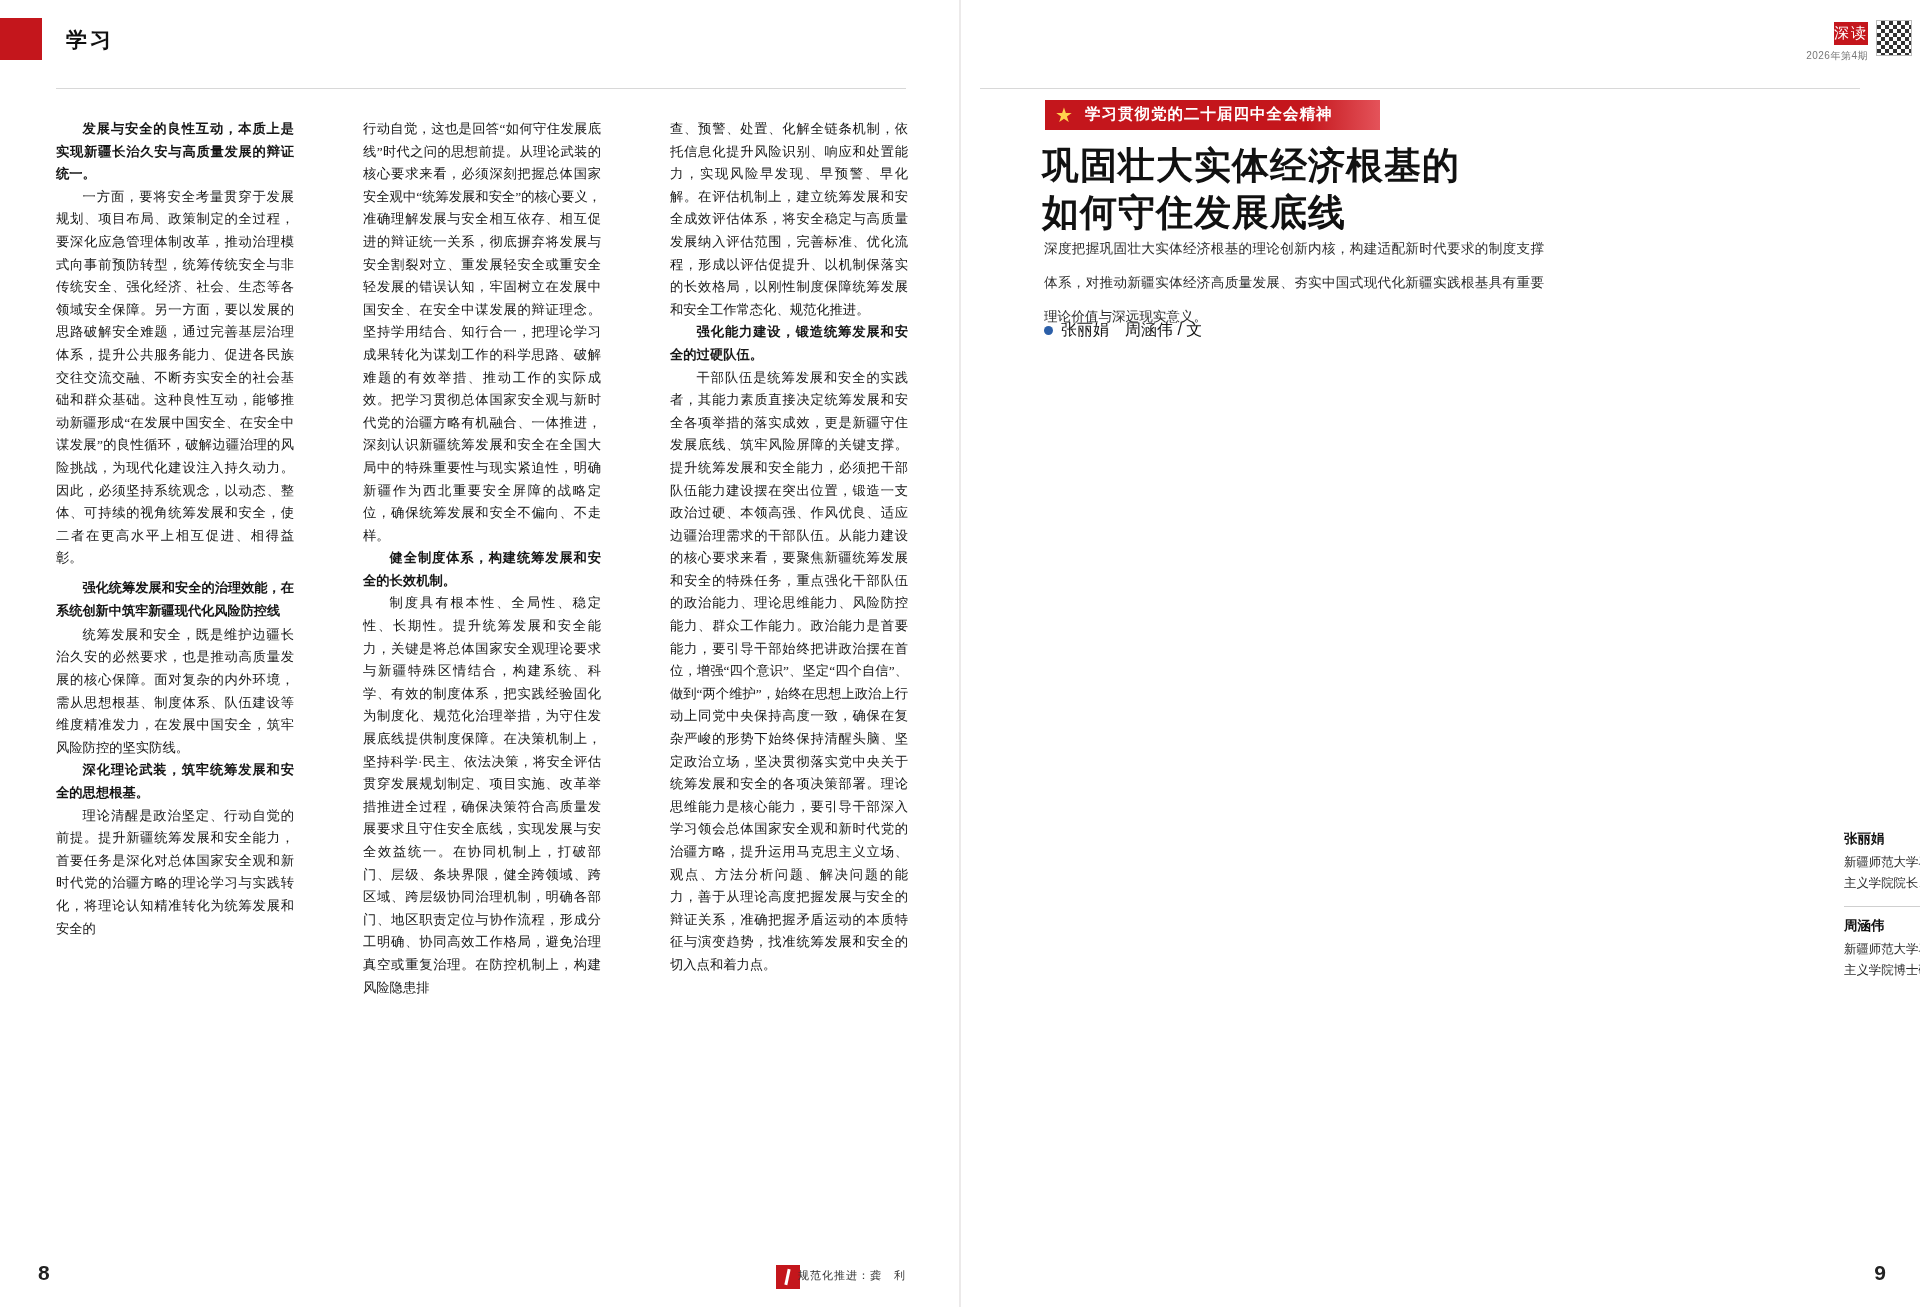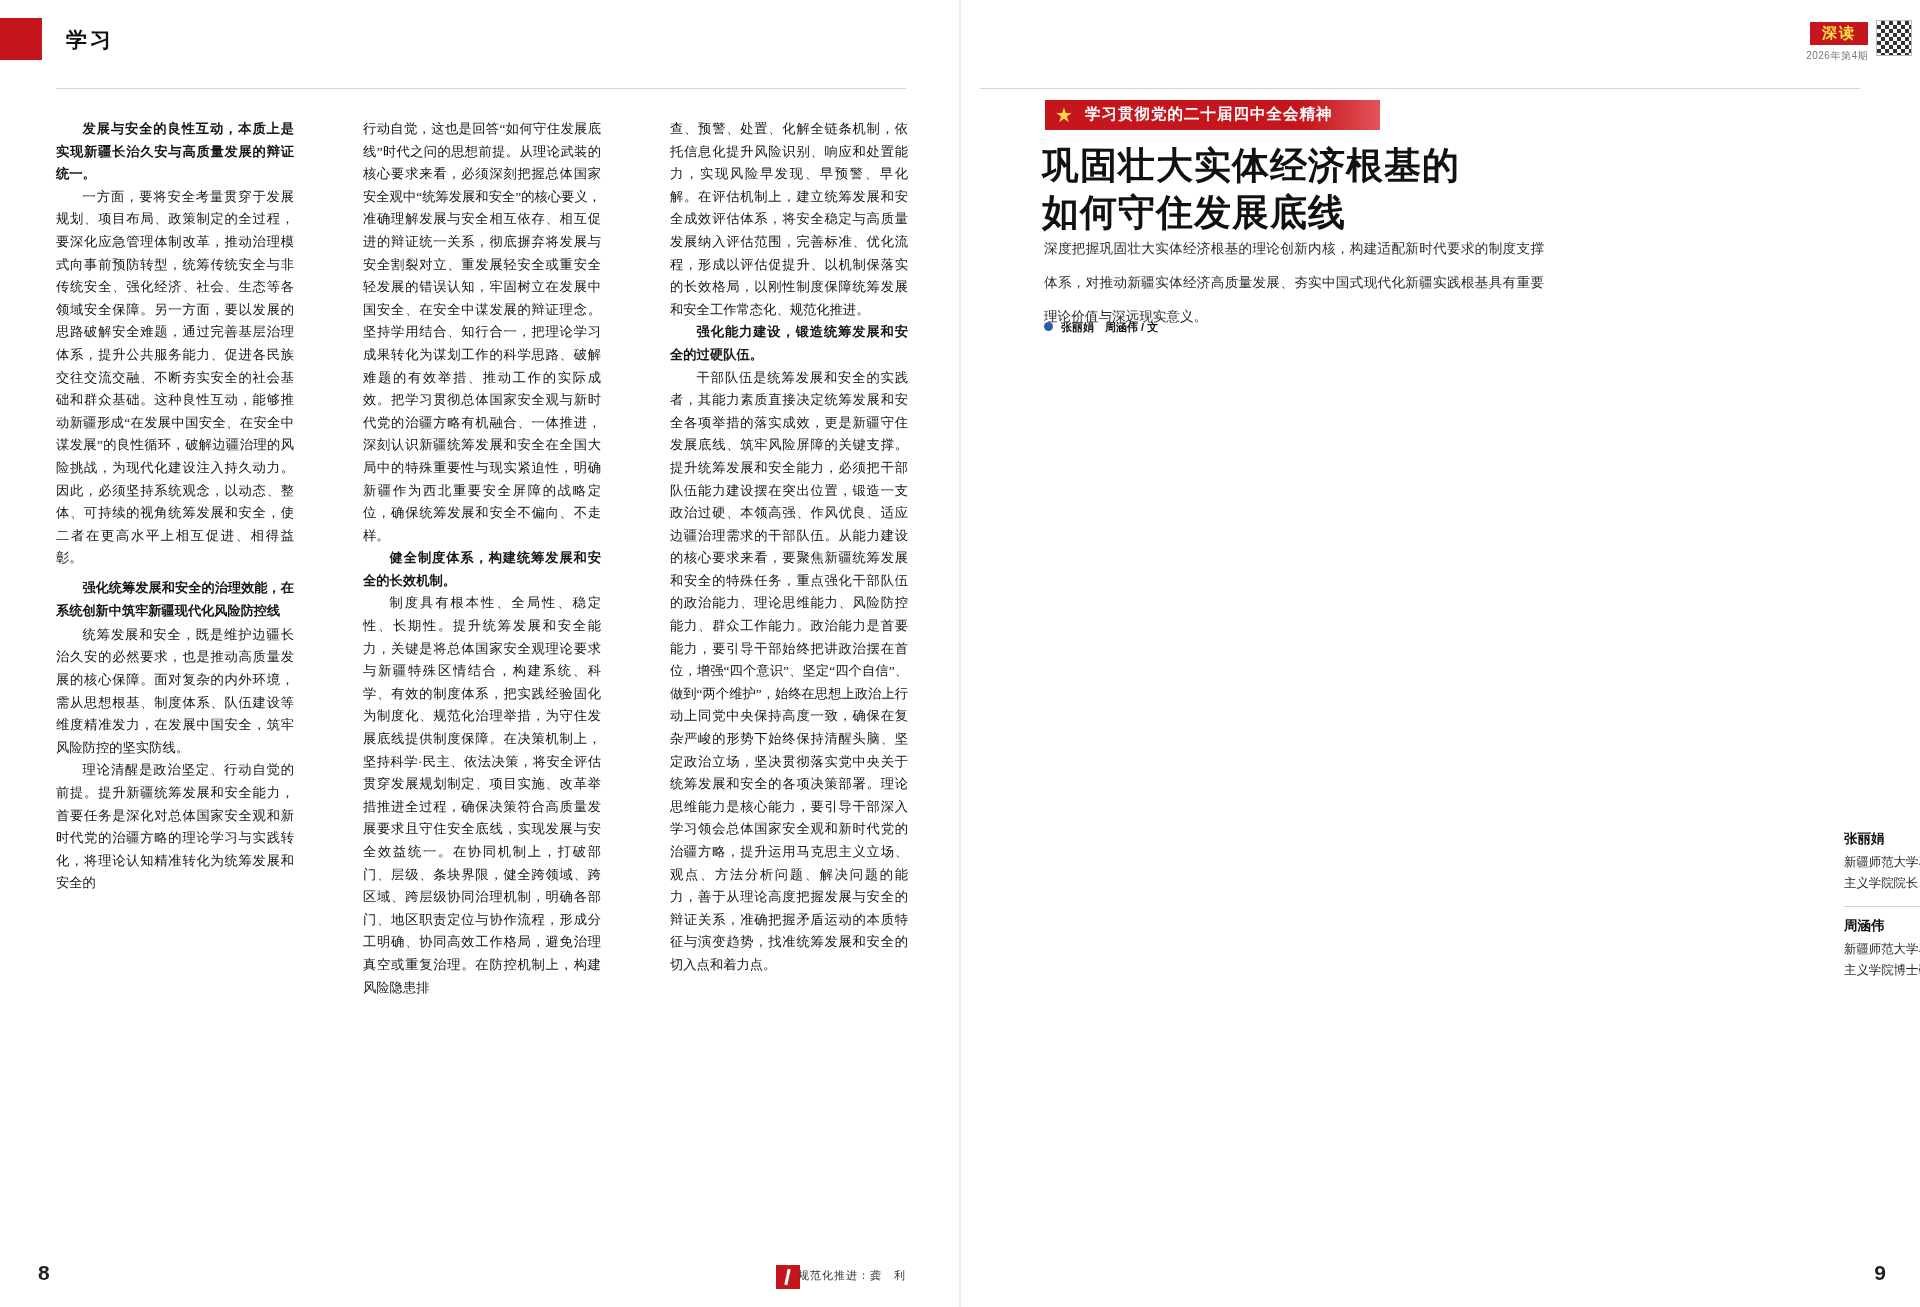--- a/index.html
+++ b/index.html
@@ -22,23 +22,23 @@
   .section-title{
     position:absolute;left:66px;top:26px;
     font-size:21px;font-weight:bold;letter-spacing:3px;color:#111;
     font-family:"Liberation Sans","DejaVu Sans",sans-serif;
   }
   .left-rule{position:absolute;left:56px;top:88px;width:850px;height:1px;background:#d8d8d8;}
 
   
   .rp-head{position:absolute;right:52px;top:22px;text-align:right;}
   .rp-head .deep{
-    display:inline-block;background:#c4161c;color:#fde047;
-    font-family:"Liberation Sans","DejaVu Sans",sans-serif;
-    font-size:15px;font-weight:bold;letter-spacing:2px;padding:2px 12px;
+    display:inline-block;background:#c4161c;color:#ffffff;
+    font-family:"Liberation Sans","DejaVu Sans",sans-serif;
+    font-size:15px;font-weight:normal;letter-spacing:2px;padding:2px 0;
     vertical-align:middle;
   }
   .rp-head .issue{
     display:block;margin-top:4px;color:#777;font-size:10px;letter-spacing:.5px;
     font-family:"Liberation Sans","DejaVu Sans",sans-serif;
   }
   .qr{
     position:absolute;right:8px;top:20px;width:34px;height:34px;
     background:
       linear-gradient(45deg,#333 25%,transparent 25%,transparent 75%,#333 75%),
@@ -107,21 +107,21 @@
     font-size:37px;line-height:47px;font-weight:bold;letter-spacing:1px;color:#111;
     font-family:"Liberation Sans","DejaVu Sans",sans-serif;
   }
   .standfirst{
     position:absolute;left:84px;top:232px;width:500px;
     font-size:13.6px;line-height:34px;color:#2c2c2c;text-align:justify;
     font-family:"Liberation Sans","DejaVu Sans",sans-serif;
   }
   .byline{
     position:absolute;left:84px;top:320px;
-    font-size:11px;color:#111;font-weight:bold;
+    font-size:16px;color:#111;font-weight:normal;
     font-family:"Liberation Sans","DejaVu Sans",sans-serif;
   }
   .byline .dot{
     display:inline-block;width:9px;height:9px;border-radius:50%;background:#2c5fa8;margin-right:8px;
   }
 
   
   .authors{position:absolute;left:884px;top:830px;width:120px;}
   .authors .nm{
     font-weight:bold;font-size:13.5px;color:#111;margin-bottom:4px;
@@ -144,20 +144,21 @@
     <div class="section-title">学习</div>
     <div class="left-rule"></div>
 
     <div class="cols">
 
       <div class="col c1">
         <p class="em">发展与安全的良性互动，本质上是实现新疆长治久安与高质量发展的辩证统一。</p>
         <p>一方面，要将安全考量贯穿于发展规划、项目布局、政策制定的全过程，要深化应急管理体制改革，推动治理模式向事前预防转型，统筹传统安全与非传统安全、强化经济、社会、生态等各领域安全保障。另一方面，要以发展的思路破解安全难题，通过完善基层治理体系，提升公共服务能力、促进各民族交往交流交融、不断夯实安全的社会基础和群众基础。这种良性互动，能够推动新疆形成“在发展中国安全、在安全中谋发展”的良性循环，破解边疆治理的风险挑战，为现代化建设注入持久动力。因此，必须坚持系统观念，以动态、整体、可持续的视角统筹发展和安全，使二者在更高水平上相互促进、相得益彰。</p>
         <p class="sub">强化统筹发展和安全的治理效能，在系统创新中筑牢新疆现代化风险防控线</p>
         <p>统筹发展和安全，既是维护边疆长治久安的必然要求，也是推动高质量发展的核心保障。面对复杂的内外环境，需从思想根基、制度体系、队伍建设等维度精准发力，在发展中国安全，筑牢风险防控的坚实防线。</p>
+        <p class="em">深化理论武装，筑牢统筹发展和安全的思想根基。</p>
         <p>理论清醒是政治坚定、行动自觉的前提。提升新疆统筹发展和安全能力，首要任务是深化对总体国家安全观和新时代党的治疆方略的理论学习与实践转化，将理论认知精准转化为统筹发展和安全的</p>
       </div>
 
       <div class="col c2">
         <p style="text-indent:0">行动自觉，这也是回答“如何守住发展底线”时代之问的思想前提。从理论武装的核心要求来看，必须深刻把握总体国家安全观中“统筹发展和安全”的核心要义，准确理解发展与安全相互依存、相互促进的辩证统一关系，彻底摒弃将发展与安全割裂对立、重发展轻安全或重安全轻发展的错误认知，牢固树立在发展中国安全、在安全中谋发展的辩证理念。坚持学用结合、知行合一，把理论学习成果转化为谋划工作的科学思路、破解难题的有效举措、推动工作的实际成效。把学习贯彻总体国家安全观与新时代党的治疆方略有机融合、一体推进，深刻认识新疆统筹发展和安全在全国大局中的特殊重要性与现实紧迫性，明确新疆作为西北重要安全屏障的战略定位，确保统筹发展和安全不偏向、不走样。</p>
         <p class="em">健全制度体系，构建统筹发展和安全的长效机制。</p>
         <p>制度具有根本性、全局性、稳定性、长期性。提升统筹发展和安全能力，关键是将总体国家安全观理论要求与新疆特殊区情结合，构建系统、科学、有效的制度体系，把实践经验固化为制度化、规范化治理举措，为守住发展底线提供制度保障。在决策机制上，坚持科学·民主、依法决策，将安全评估贯穿发展规划制定、项目实施、改革举措推进全过程，确保决策符合高质量发展要求且守住安全底线，实现发展与安全效益统一。在协同机制上，打破部门、层级、条块界限，健全跨领域、跨区域、跨层级协同治理机制，明确各部门、地区职责定位与协作流程，形成分工明确、协同高效工作格局，避免治理真空或重复治理。在防控机制上，构建风险隐患排</p>
       </div>
 
       <div class="col c3">

